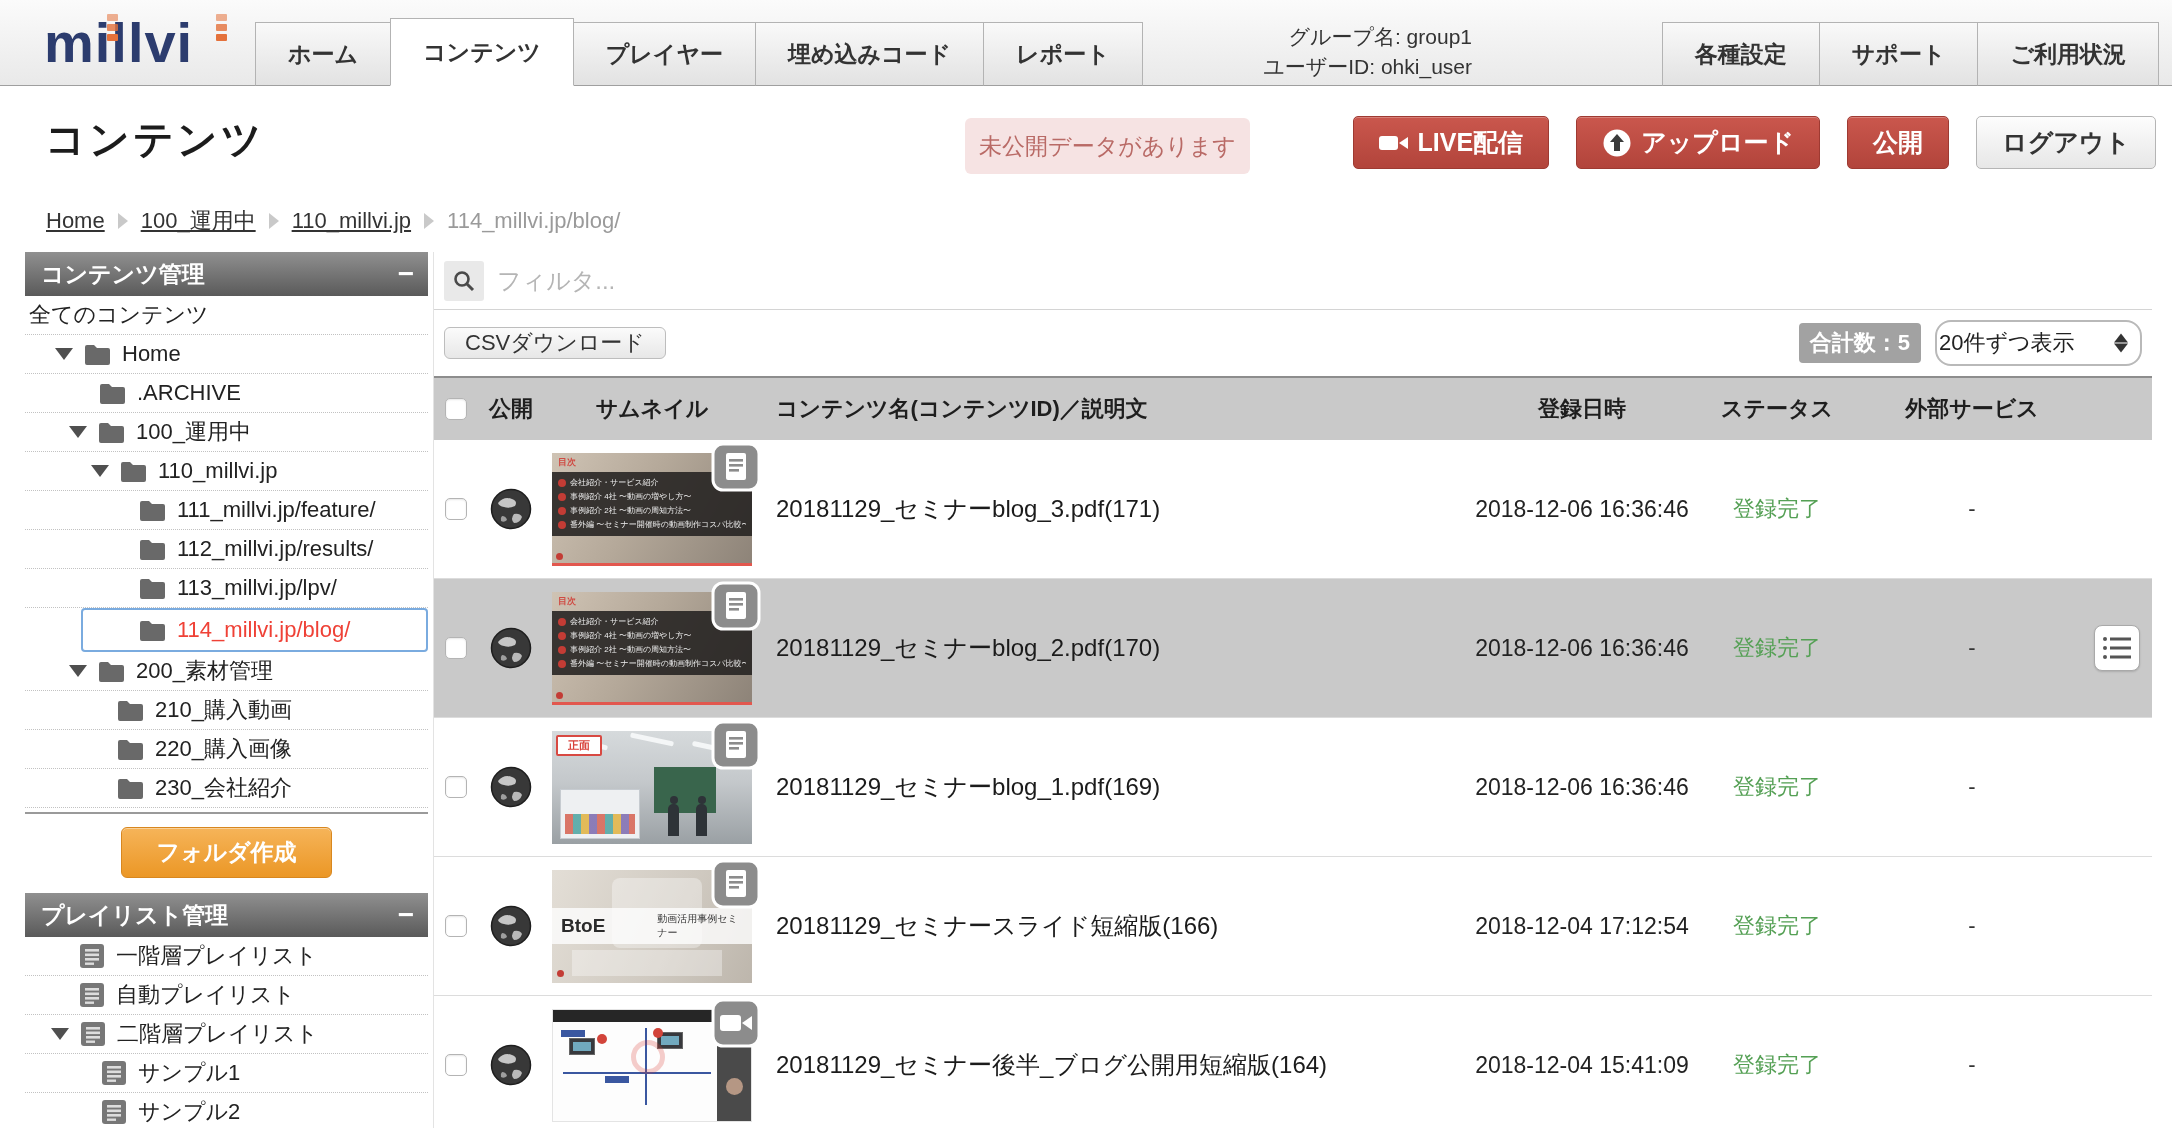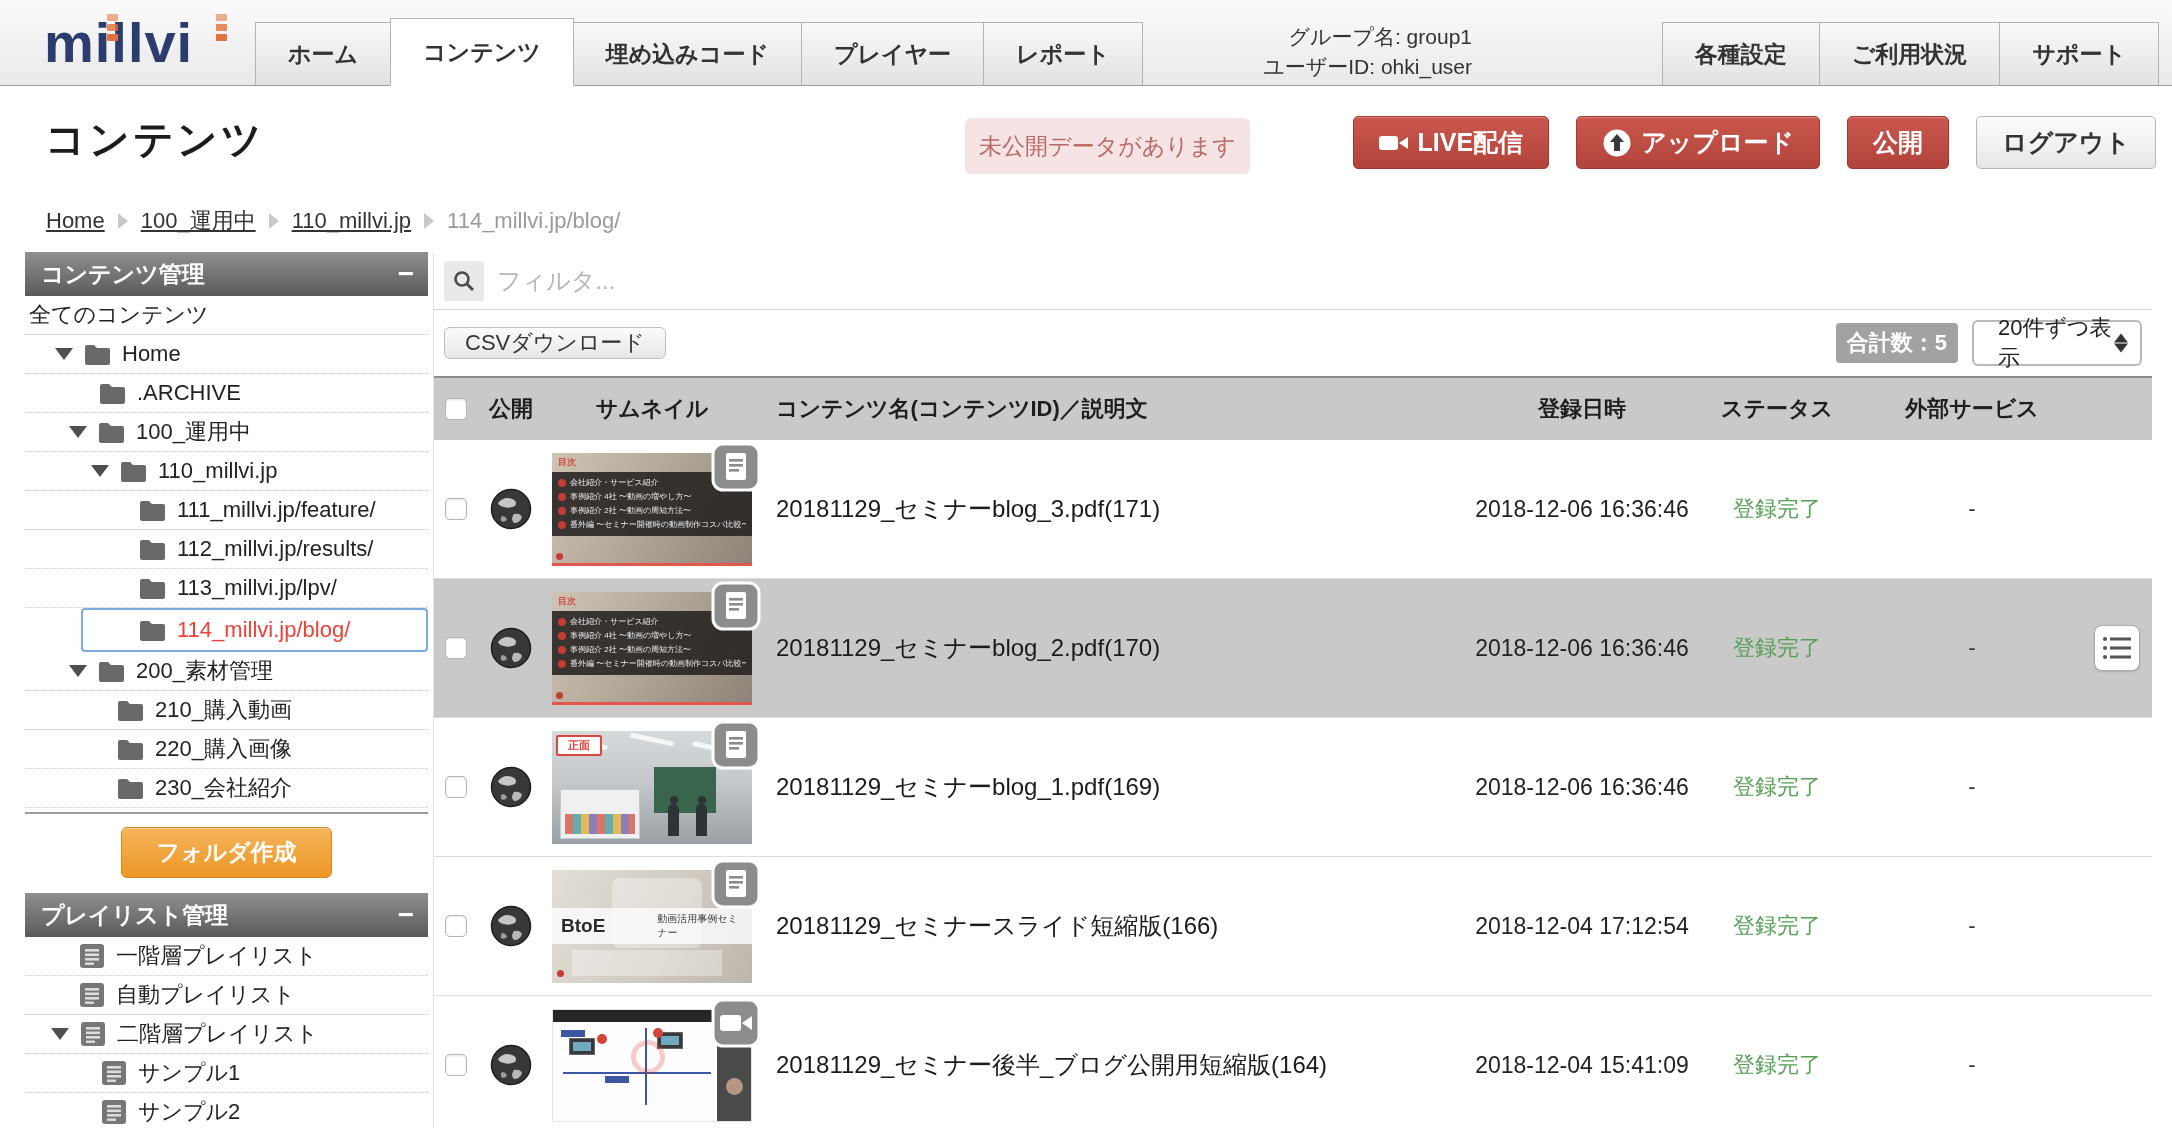--- a/index.html
+++ b/index.html
@@ -76,22 +76,22 @@
     display:flex; align-items:center; justify-content:center; flex:none; }
   .filter-input { flex:1; border:none; outline:none; font-size:24px; color:#555; background:transparent;
     font-family:"Liberation Sans","DejaVu Sans",sans-serif; }
   .filter-input::placeholder { color:#b5b5b5; }
   .toolbar { height:66px; display:flex; align-items:center; padding:0 10px; }
   .csv-btn { background:linear-gradient(#fbfbfb,#e7e7e7); border:1px solid #bdbdbd; border-radius:6px;
     font-size:22px; color:#333; padding:0 20px; cursor:pointer;text-align:center; }
   .toolbar-right { margin-left:auto; display:flex; align-items:center; gap:14px; }
   .total-badge { background:#a2a2a2; color:#fff; font-weight:bold; font-size:22px;
     padding:5px 11px; border-radius:4px; }
-  .perpage { width:170px; height:46px; border:2px solid #b9b9b9; border-radius:6px; background:#fff;
-    display:flex; align-items:center; padding:0 24px; font-size:22px; color:#222; cursor:pointer; position:relative; }
+  .perpage { width:207px; height:46px; border:2px solid #b9b9b9; border-radius:16px; background:#fff;
+    display:flex; align-items:center; padding:0 2px; font-size:22px; color:#222; cursor:pointer; position:relative; }
   .perpage-arrows { position:absolute; right:12px; top:50%; transform:translateY(-50%);
     display:flex; flex-direction:column; gap:1px; }
   .perpage-arrows i { display:block; width:0; height:0; border-left:7px solid transparent;
     border-right:7px solid transparent; }
   .perpage-arrows .up { border-bottom:9px solid #333; }
   .perpage-arrows .dn { border-top:9px solid #333; }
 
   
   .grid { display:grid; grid-template-columns:44px 66px 216px 1fr 220px 170px 220px 70px; align-items:center; }
   .thead { height:64px; background:#c9c9c9; border-top:2px solid #8d8d8d; font-weight:bold;
@@ -179,32 +179,32 @@
         </span>
       <span class="logo-bars" style="left:172px;">
           <span></span>
           <span></span>
           <span></span>
         </span>
     </div>
     <div class="tabstrip left" id="main-tabs">
         <div class="tab">ホーム</div>
         <div class="tab active">コンテンツ</div>
+        <div class="tab">プレイヤー</div>
         <div class="tab">埋め込みコード</div>
-        <div class="tab">プレイヤー</div>
         <div class="tab">レポート</div>
       </div>
     <div class="userinfo">
       <div>グループ名: group1</div>
       <div>ユーザーID: ohki_user</div>
     </div>
     <div class="tabstrip right" id="right-tabs">
         <div class="tab">各種設定</div>
+        <div class="tab">サポート</div>
         <div class="tab">ご利用状況</div>
-        <div class="tab">サポート</div>
       </div>
   </div>
 
   <div class="page-title">コンテンツ</div>
   <div class="alert-pill">未公開データがあります</div>
   <div class="headbtns">
     <div class="btn red">
       <span style="display:flex">
           <svg width="30" height="20" viewBox="0 0 30 20">
             <rect x="0" y="3" width="19" height="14" rx="3" fill="#fff"></rect>

